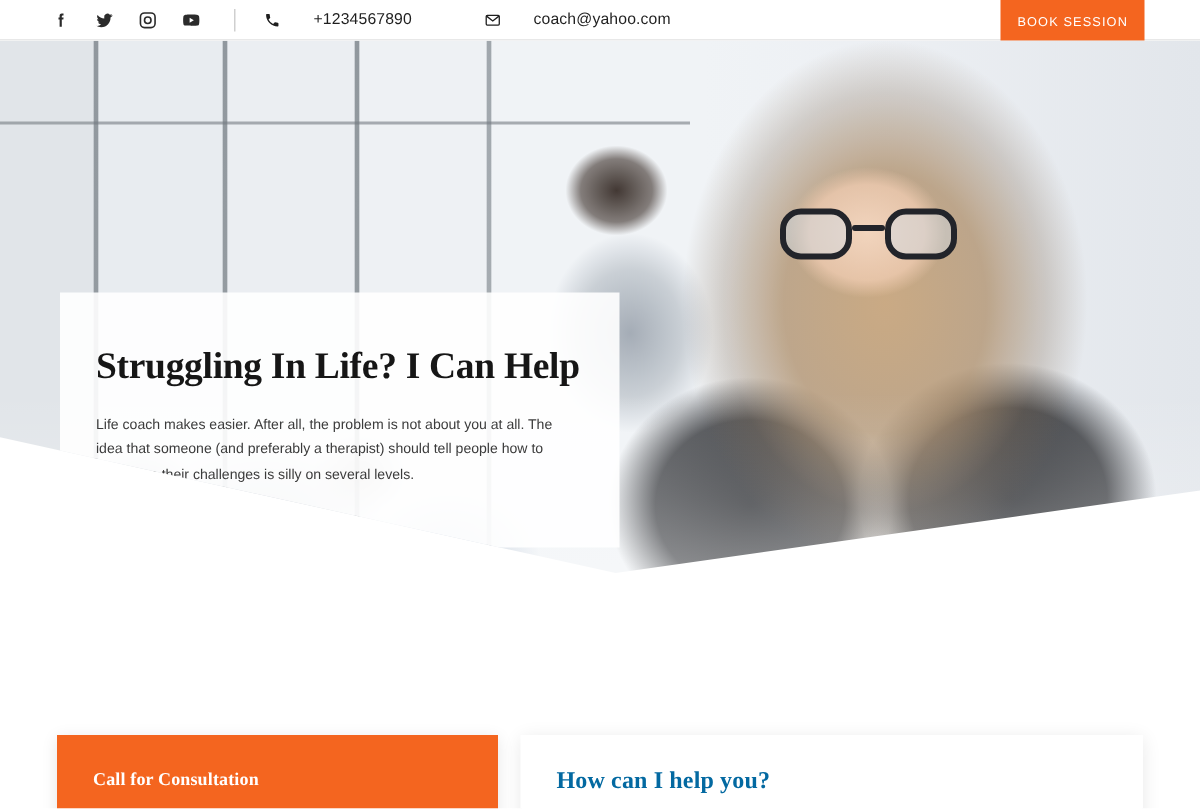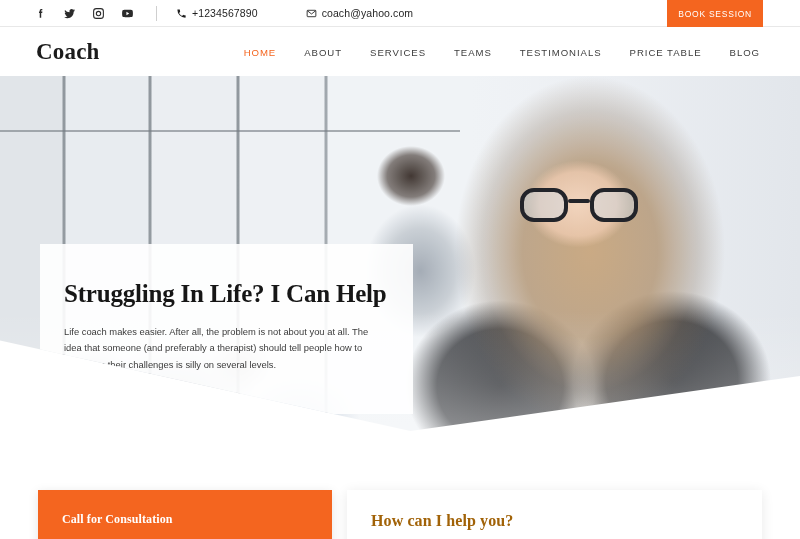--- a/index.html
+++ b/index.html
@@ -51,21 +51,21 @@
     background: #cfcfcf;
     margin: 0 19px 0 22px;
   }
   .contact {
     display: flex;
     align-items: center;
     font-size: 10.5px;
     color: #1f1f1f;
     letter-spacing: .1px;
   }
-  .contact .item { display: flex; align-items: center; gap: 5px; margin-right: 48px; cursor: pointer; }
+  .contact .item { display: flex; align-items: center; gap: 22px; margin-right: 48px; cursor: pointer; }
   .contact .item:last-child { margin-right: 12px; }
   .contact .gi { display:inline-flex; width: 11px; height: 11px; color: #1f1f1f; }
   .contact .gi svg { display:block; }
 
   .book-top {
     position: absolute;
     right: 37px;
     top: 0;
     height: 27px;
     min-width: 82px;
@@ -272,21 +272,21 @@
   .card-white {
     flex: 1;
     background: #ffffff;
     padding: 22px 26px 24px 24px;
     box-shadow: 0 2px 12px rgba(0,0,0,.09);
   }
   .card-white h3 {
     font-family: "Liberation Serif", serif;
     font-weight: bold;
     font-size: 16px;
-    color: #a16207;
+    color: #0369a1;
     letter-spacing: .1px;
   }
 </style>
 </head>
 <body>
 
 <div id="page">
 
   <div class="topbar">
     <div class="topbar-inner">
@@ -334,32 +334,20 @@
               </svg>
           </span>
           <span>coach@yahoo.com</span>
         </span>
       </div>
     </div>
 
     <button class="book-top">BOOK SESSION</button>
   </div>
 
-  <div class="navbar">
-    <div class="logo">Coach</div>
-    <ul class="menu">
-      <li class="active">HOME</li>
-      <li>ABOUT</li>
-      <li>SERVICES</li>
-      <li>TEAMS</li>
-      <li>TESTIMONIALS</li>
-      <li>PRICE TABLE</li>
-      <li>BLOG</li>
-    </ul>
-  </div>
 
   <div class="hero">
     <div class="hero-photo"></div>
     <div class="glasses">
       <span class="lens l"></span>
       <span class="bridge"></span>
       <span class="lens r"></span>
     </div>
 
     <div class="hero-card">

